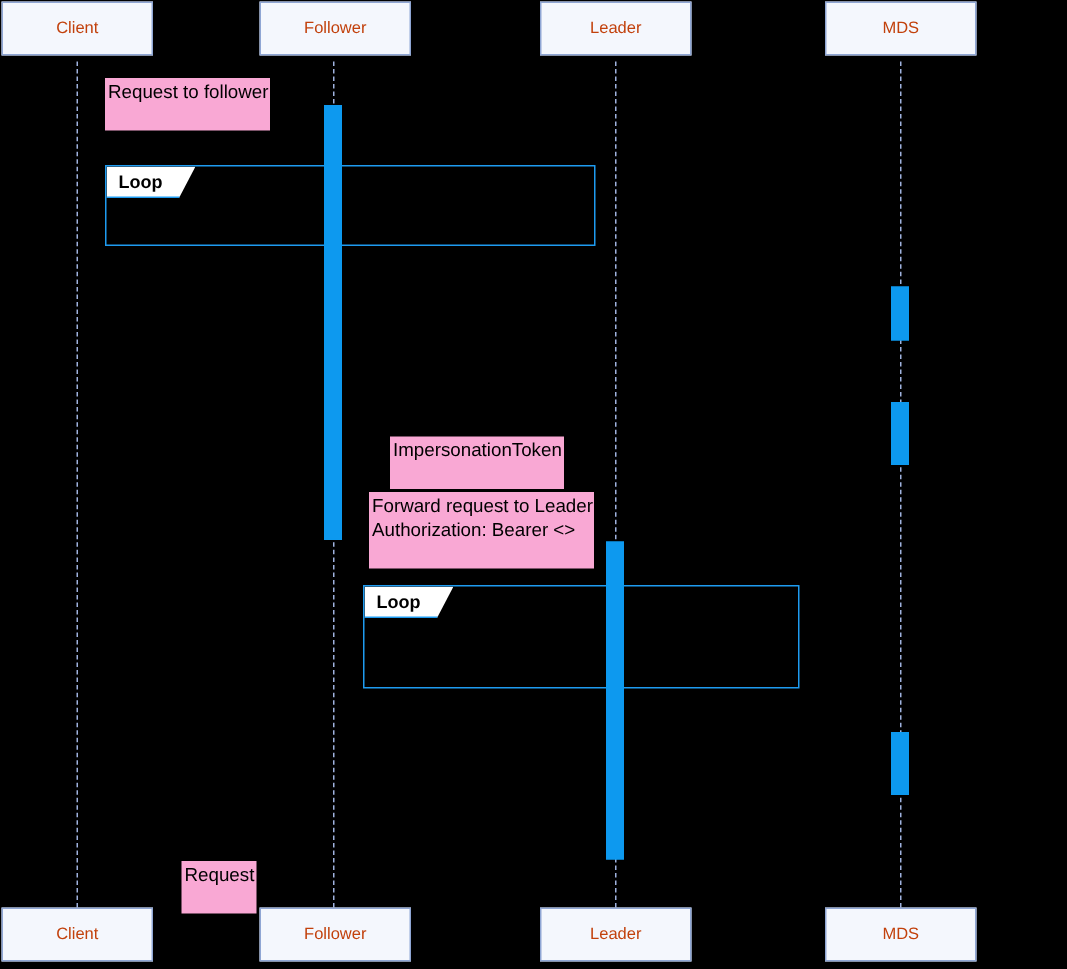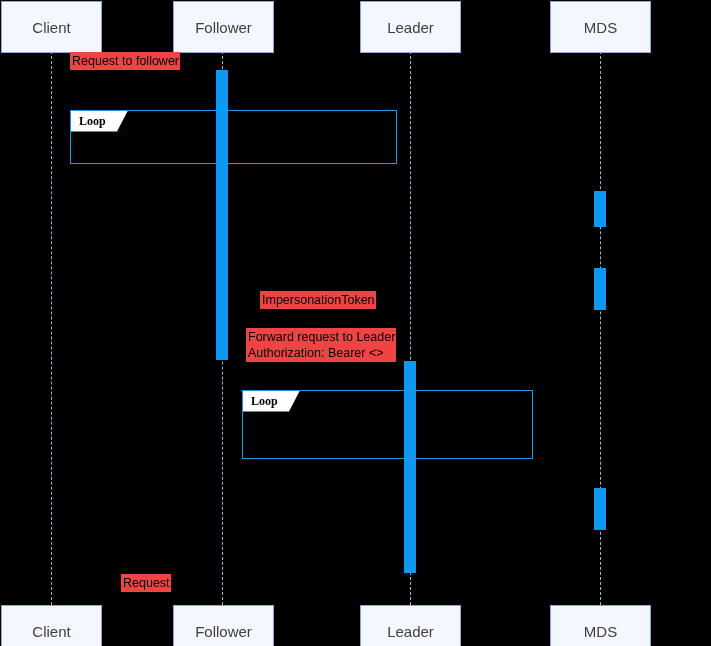--- a/index.html
+++ b/index.html
@@ -17,28 +17,28 @@
     height: 646px;
     background: #000000;
     overflow: hidden;
   }
 
   
   .participant {
     position: absolute;
     box-sizing: border-box;
     width: 101px;
-    height: 52px;
+    height: 36px;
     background: #f4f7fd;
     border: 1px solid #8fa6d4;
     display: flex;
     align-items: center;
     justify-content: center;
-    font-size: 15px;
-    color: #404040;
+    font-size: 11px;
+    color: #c2410c;
     line-height: 1;
   }
   .participant-top  { top: 1px; }
   .participant-bot  { top: 605px; }
 
   
   .lifeline {
     position: absolute;
     width: 0;
     border-left: 1px dashed #9fb2de;
@@ -53,21 +53,20 @@
     border: 1px solid #0d99ef;
     box-sizing: border-box;
   }
 
   
   .fragment {
     position: absolute;
     box-sizing: border-box;
     border: 1px solid #1e9bf0;
     background: transparent;
-    font-family: Liberation Serif, serif;
   }
   .fragment-label {
     position: absolute;
     top: 0;
     left: 0;
     height: 21px;
     background: #ffffff;
     color: #000000;
     font-size: 12px;
     font-weight: bold;
@@ -77,26 +76,26 @@
     box-sizing: border-box;
     -webkit-clip-path: polygon(0 0, 100% 0, calc(100% - 11px) 100%, 0 100%);
     clip-path: polygon(0 0, 100% 0, calc(100% - 11px) 100%, 0 100%);
     border-bottom: 1px solid #1e9bf0;
     line-height: 1;
   }
 
   
   .msg-label {
     position: absolute;
-    background: #ef4444;
+    background: #f9a8d4;
     color: #000000;
     font-size: 12.5px;
     line-height: 16px;
     white-space: pre;
-    padding: 1px 1px 1px 2px;
+    padding: 1px 1px 18px 2px;
   }
 </style>
 </head>
 <body>
 
 <div id="diagram">
 
   <div class="lifeline" style="left:51px;"></div>
   <div class="lifeline" style="left:222px;"></div>
   <div class="lifeline" style="left:410px;"></div>

